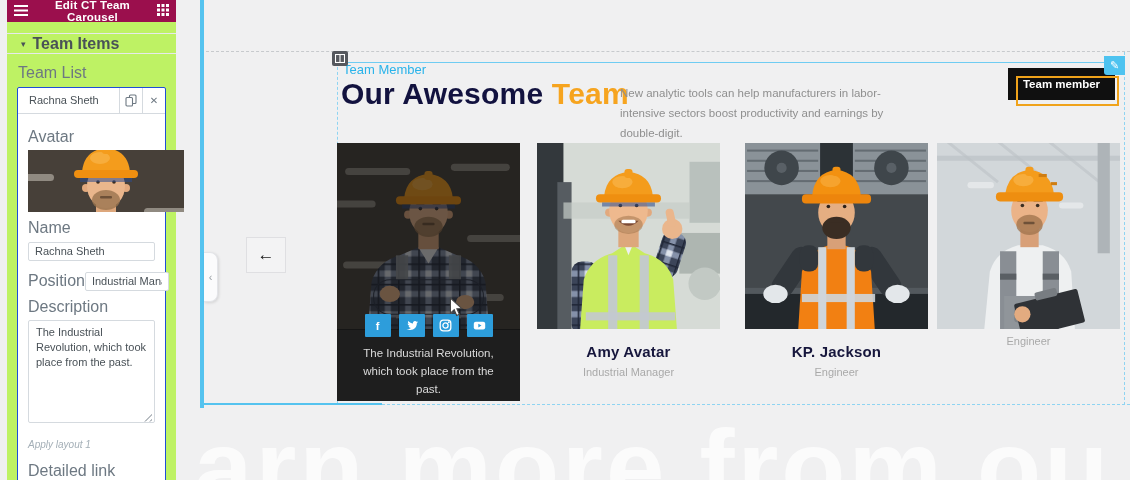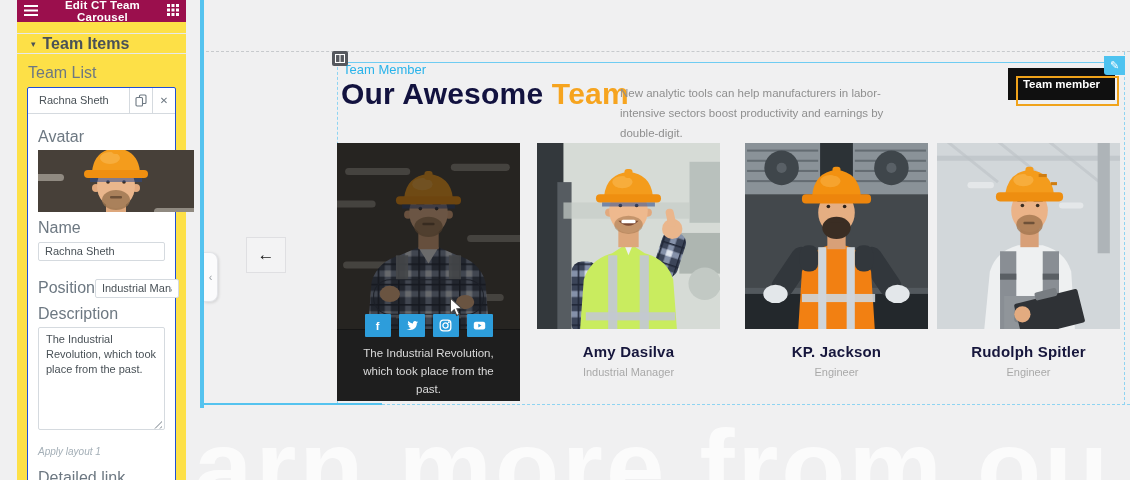--- a/index.html
+++ b/index.html
@@ -1,38 +1,38 @@
 <!DOCTYPE html>
 <html><head>
 <meta charset="utf-8">
 <style>
   * { margin:0; padding:0; box-sizing:border-box; }
   body { font-family:"Liberation Sans", sans-serif; background:#e8e8e8; }
   .screen { position:relative; width:1130px; height:480px; overflow:hidden; background:#f0f0f1; }
   .abs { position:absolute; }
 
   
-  .panel { position:absolute; left:17px; top:0; width:169px; height:480px; background:#fde047; z-index:10; }
+  .panel { position:absolute; left:7px; top:0; width:169px; height:480px; background:#bef264; z-index:10; }
   .panel-header { height:22px; background:#9b0f4d; display:flex; align-items:center; padding:0 7px; }
   .panel-header .title { flex:1; text-align:center; color:#fff; font-size:11.5px; font-weight:bold; letter-spacing:.2px; }
   .accordion { margin-top:11px; border-top:1px solid #e6e9ec; border-bottom:1px solid #e6e9ec; height:21px; display:flex; align-items:center; gap:7px; padding:0 14px; }
   .accordion .caret { font-size:9px; color:#495157; }
   .accordion .acc-label { font-size:16px; font-weight:bold; color:#495157; }
   .flabel { font-size:16px; color:#6d7882; }
   .team-list-label { margin:10px 10px 5px 11px; }
   .repeater { margin:0 10px; border:1px solid #1d4ed8; border-radius:2px; background:#fff; }
   .rep-header { height:25px; display:flex; align-items:stretch; }
   .rep-title { flex:1; font-size:11px; color:#495157; line-height:25px; padding-left:11px; }
   .rep-tool { width:23px; border-left:1px solid #d5dadf; display:flex; align-items:center; justify-content:center; color:#6d7882; font-size:10px; cursor:pointer; }
   .rep-body { border-top:1px solid #d5dadf; padding:7px 10px 0 10px; }
   .rep-body .flabel { display:block; margin:7px 0 4px 0; }
   .avatar-box { width:156px; height:62px; overflow:hidden; background:#474039; }
   .avatar-box svg { display:block; width:156px; height:62px; }
   .tinput { width:100%; height:19px; border:1px solid #d5dadf; border-radius:2px; font-size:11px; color:#495157; padding:0 6px; background:#fff; outline:none; font-family:"Liberation Sans",sans-serif; }
-  .pos-row { display:flex; align-items:center; justify-content:space-between; margin-top:18px; }
+  .pos-row { display:flex; align-items:center; justify-content:space-between; margin-top:11px; }
   .pos-row .tinput { width:84px; height:19px; }
   .desc-area-wrap { position:relative; }
   .tarea { width:100%; height:103px; border:1px solid #d5dadf; border-radius:2px; font-size:11px; line-height:15px; color:#495157; padding:4px 7px; resize:none; outline:none; font-family:"Liberation Sans",sans-serif; }
   .resize-grip { position:absolute; right:3px; bottom:5px; width:9px; height:9px;
      background:repeating-linear-gradient(135deg,#b9bec3 0 1px,transparent 1px 3.5px);
      clip-path:polygon(100% 0,100% 100%,0 100%); }
   .apply-note { font-size:10px; font-style:italic; color:#a4afb7; margin:12px 0 7px 0; }
   .link-row { display:flex; gap:2px; }
   .link-row .tinput { flex:1; height:21px; }
   .gear-btn { width:20px; height:21px; border:1px solid #d5dadf; border-radius:2px; background:#fff; display:flex; align-items:center; justify-content:center; font-size:11px; color:#a4afb7; cursor:pointer; }
@@ -408,35 +408,34 @@
         </span>
       </div>
       <div class="hover-desc">The Industrial Revolution, which took place from the past.</div>
     </div>
   </div>
 
   <div class="abs card" style="left:537px">
     <svg class="photo" viewBox="0 0 180 186" preserveAspectRatio="xMidYMid slice">
         <use href="#p2"></use>
       </svg>
-    <div class="mname">Amy Dasilva</div>
+    <div class="mname">Amy Avatar</div>
     <div class="mpos">Industrial Manager</div>
   </div>
   <div class="abs card" style="left:745px">
     <svg class="photo" viewBox="0 0 180 186" preserveAspectRatio="xMidYMid slice">
         <use href="#p3"></use>
       </svg>
     <div class="mname">KP. Jackson</div>
     <div class="mpos">Engineer</div>
   </div>
   <div class="abs card" style="left:937px">
     <svg class="photo" viewBox="0 0 180 186" preserveAspectRatio="xMidYMid slice">
         <use href="#p4"></use>
       </svg>
-    <div class="mname">Rudolph Spitler</div>
     <div class="mpos">Engineer</div>
   </div>
 
   <div class="abs cursor">
     <svg width="14" height="20" viewBox="0 0 12 18">
       <path d="M1,1 L1,14.5 L4.4,11.4 L6.6,16.6 L9,15.5 L6.8,10.6 L11,10.3 Z" fill="#fff" stroke="#444" stroke-width="1"></path>
     </svg>
   </div>
 
 </div>

